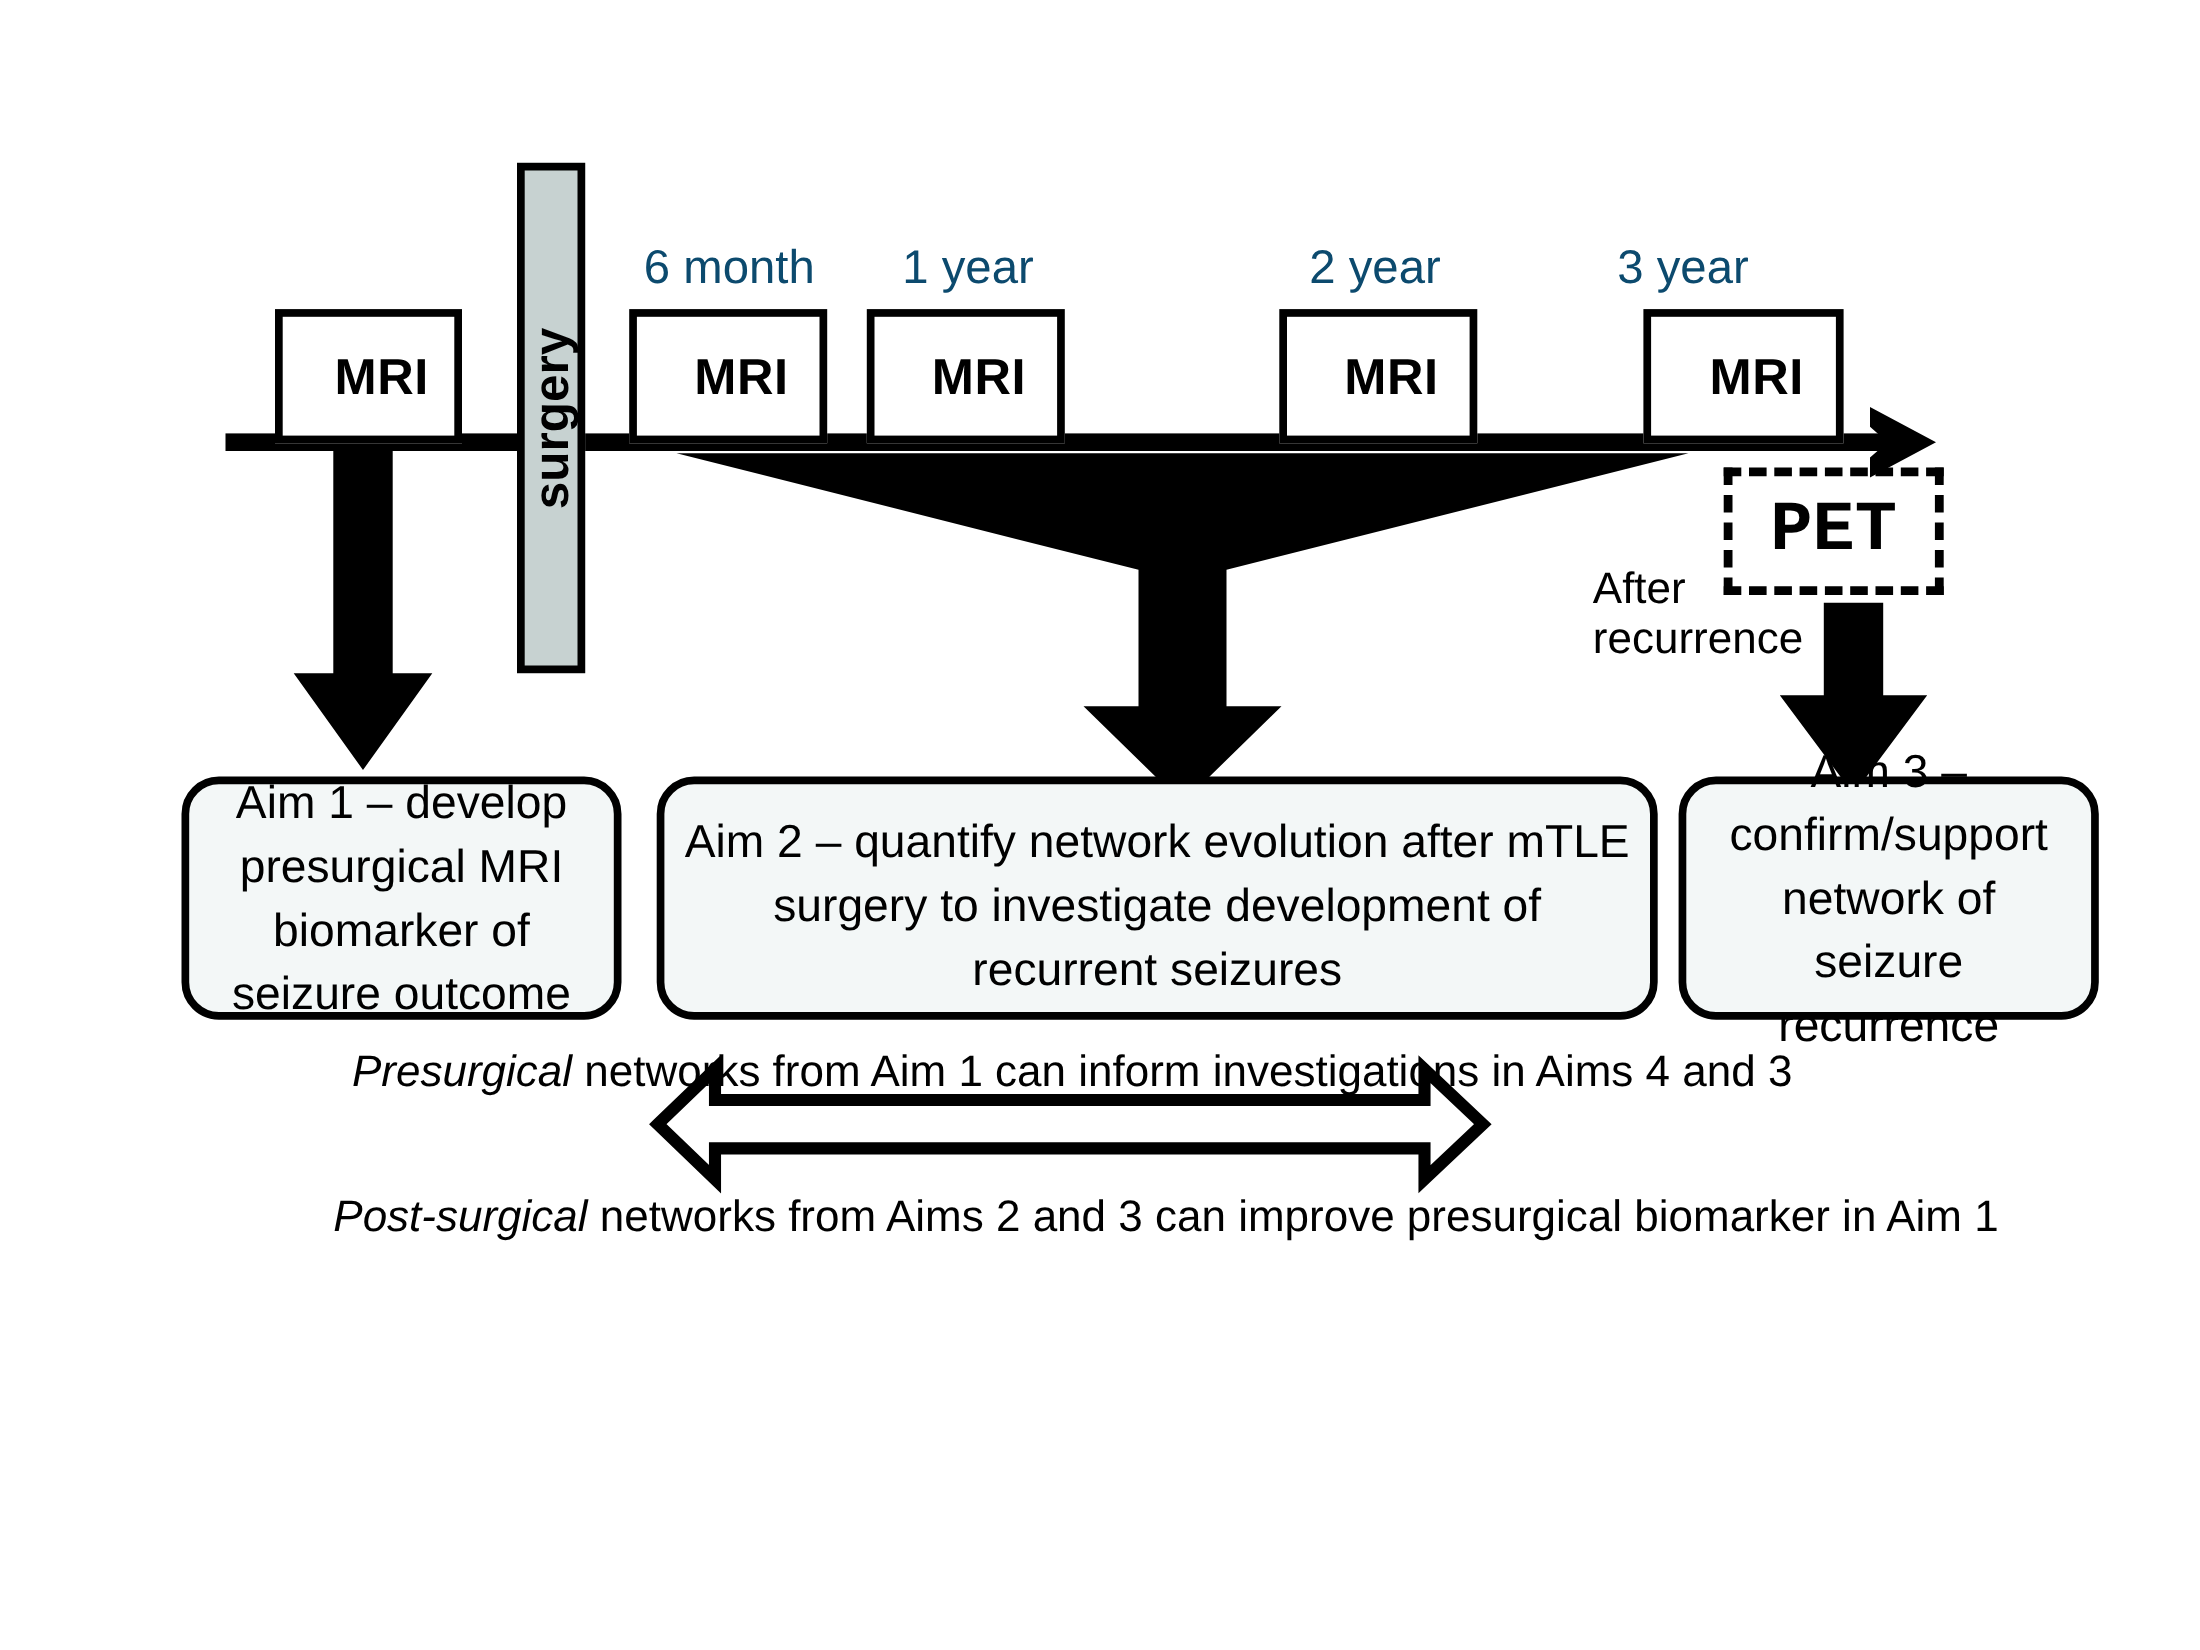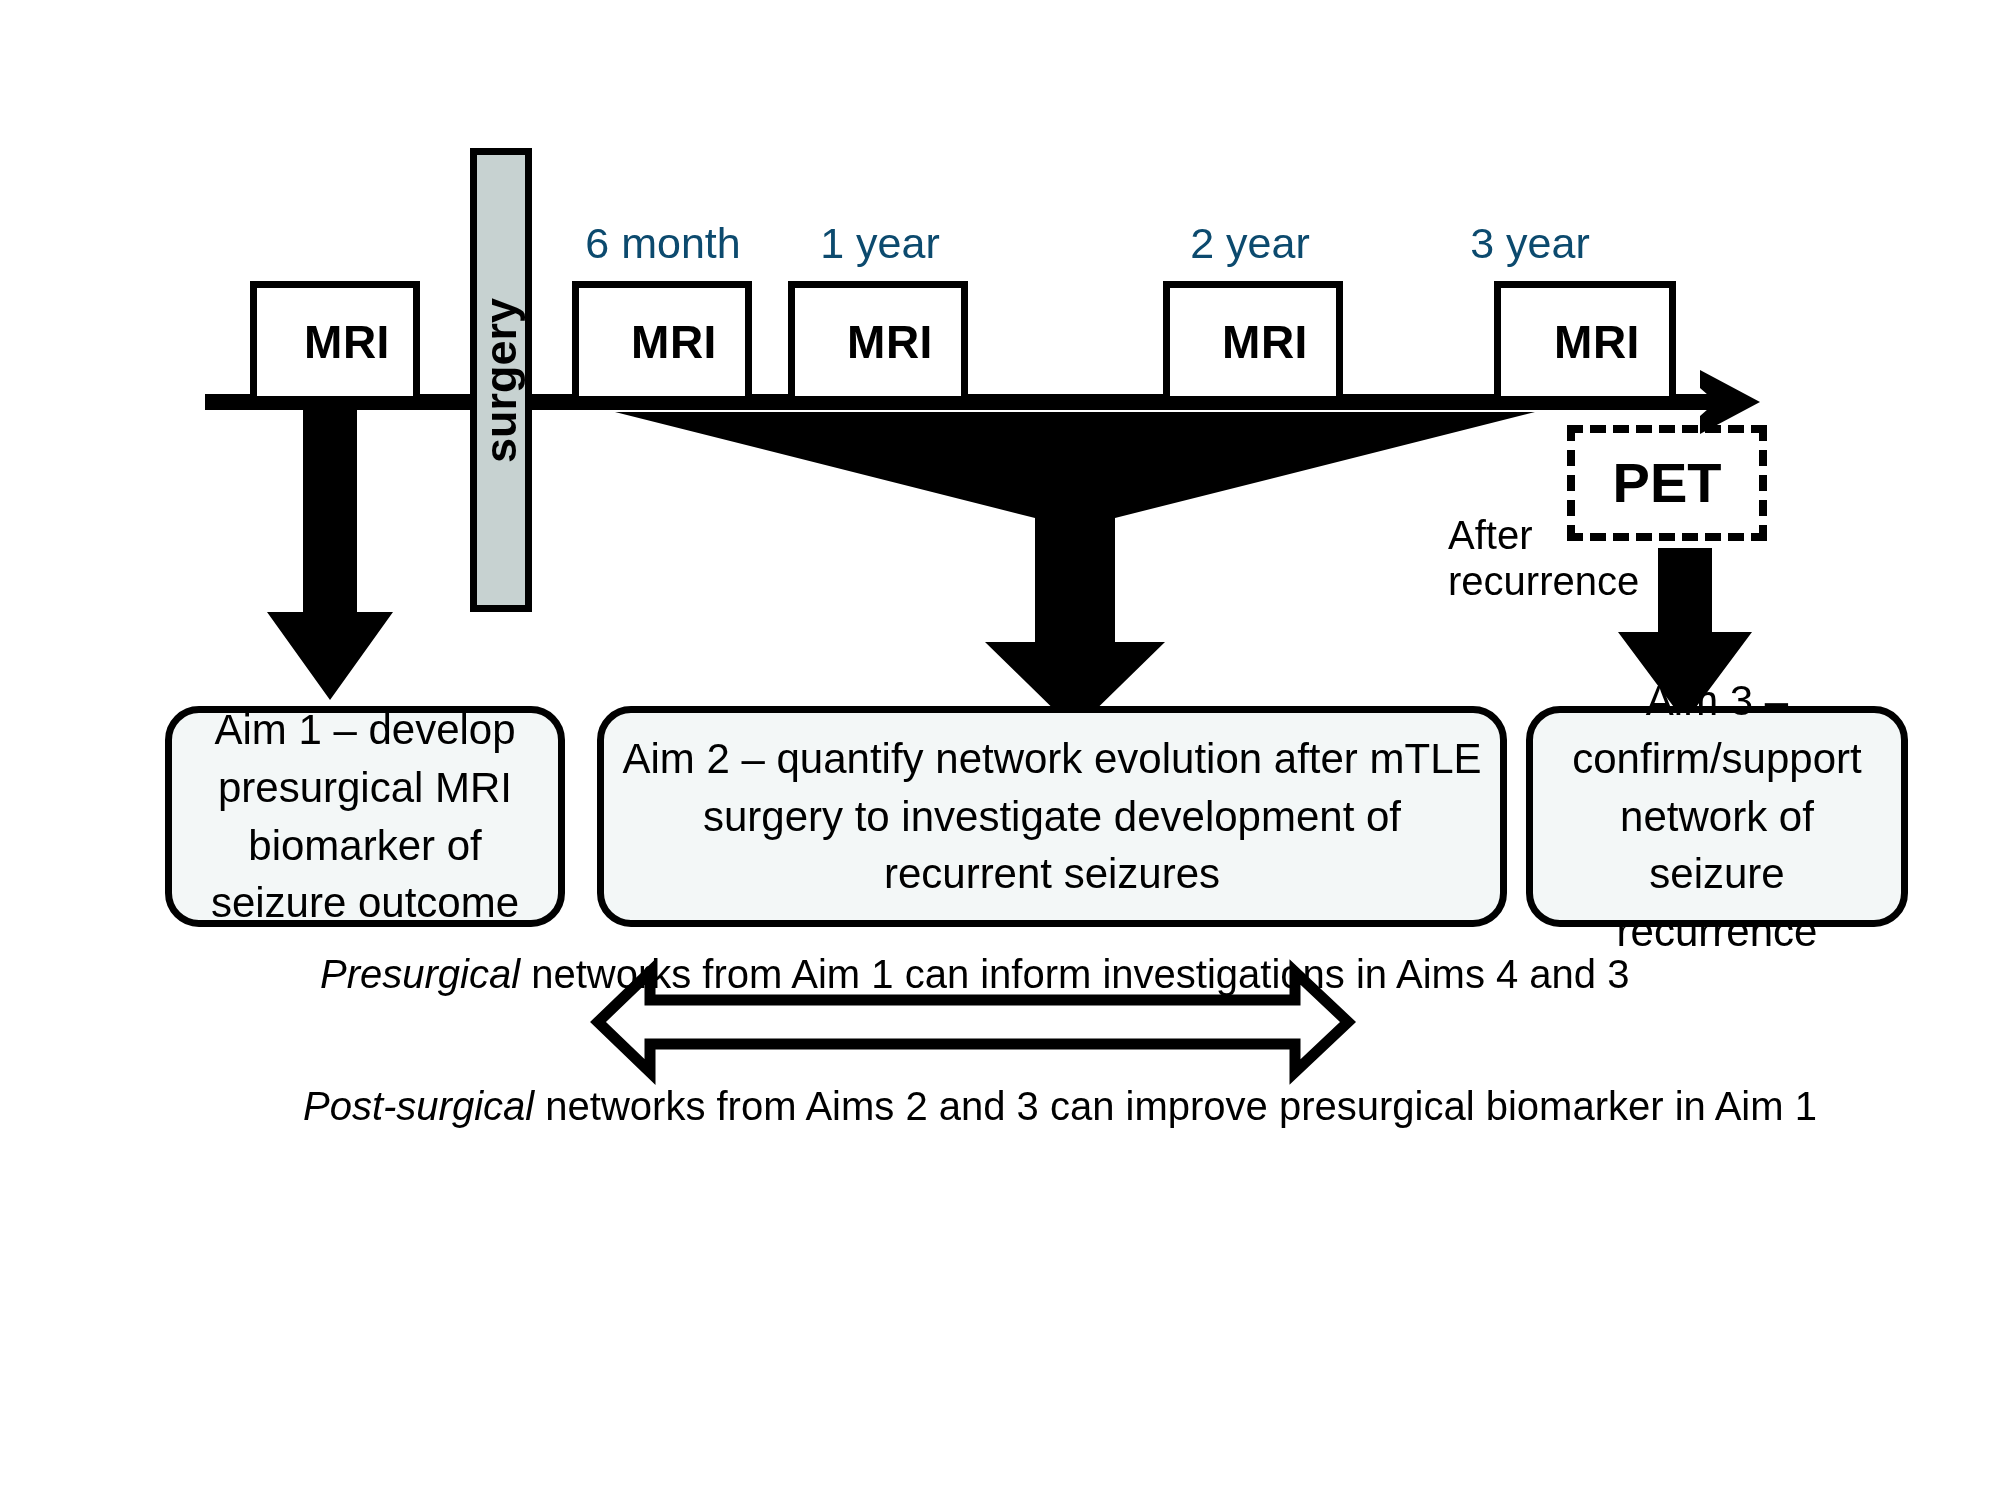--- a/index.html
+++ b/index.html
@@ -76,23 +76,24 @@
   .pet-box {
     position: absolute;
     box-sizing: border-box;
     background: transparent;
     border: 8px dashed #000000;
     display: flex;
     align-items: center;
     justify-content: center;
   }
   .pet-box span {
-    font-size: 56px;
+    font-size: 64px;
     font-weight: bold;
     line-height: 1;
+    font-family: Liberation Mono, monospace;
   }
 
   
   .after-rec {
     position: absolute;
     font-size: 40px;
     line-height: 1.15;
     color: #000;
   }
   .after-rec div { white-space: nowrap; }
@@ -189,21 +190,21 @@
 
   <div class="after-rec" style="left:1448px; top:512px;">
     <div>After</div>
     <div>recurrence</div>
   </div>
 
   <div class="aim-box" style="left:165px; top:706px; width:400px; height:221px;">
     <span>Aim 1 – develop presurgical MRI biomarker of seizure outcome</span>
   </div>
 
-  <div class="aim-box" style="left:597px; top:706px; width:910px; height:221px;">
+  <div class="aim-box" style="left:597px; top:706px; width:910px; height:221px;align-items:flex-end;">
     <span>Aim 2 – quantify network evolution after mTLE surgery to investigate development of recurrent seizures</span>
   </div>
 
   <div class="aim-box" style="left:1526px; top:706px; width:382px; height:221px;">
     <span>Aim 3 – confirm/support network of seizure recurrence</span>
   </div>
 
   <div class="caption" style="left:320px; top:954px;">
     <i>Presurgical</i><span> networks from Aim 1 can inform investigations in Aims 4 and 3</span>
   </div>

